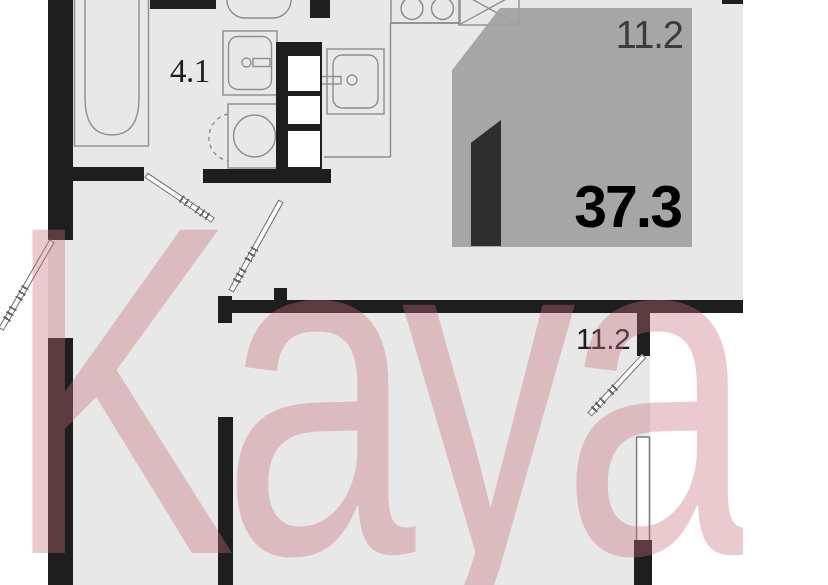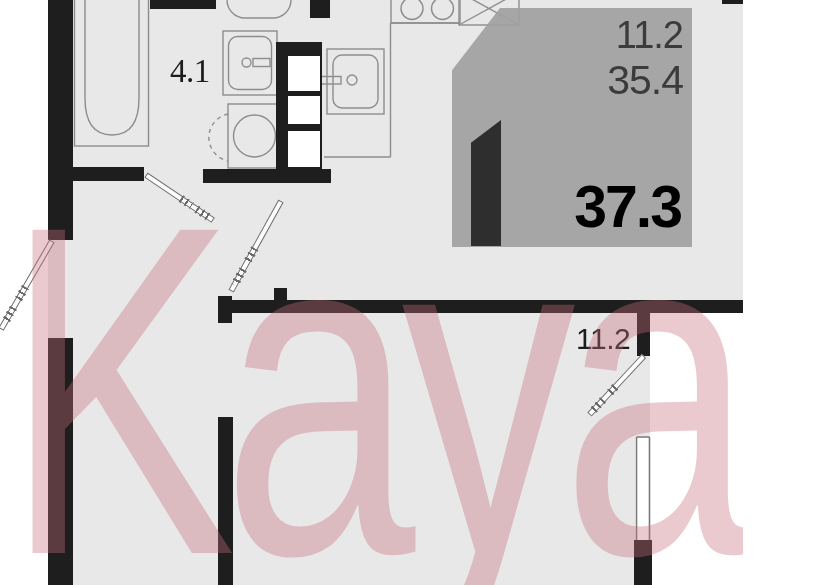--- a/index.html
+++ b/index.html
@@ -102,21 +102,20 @@
       <g>
         <rect x="459" y="-8" width="60" height="33"></rect>
         <path d="M 459,25 L 519,-8 M 459,-8 L 519,25"></path>
       </g>
     </g>
   </svg>
 
   <div class="info-box">
     <div class="ib-icon"></div>
     <div class="ib-num ib-line1">11.2</div>
-    <div class="ib-num ib-line2">35.4</div>
     <div class="ib-num ib-total">37.3</div>
   </div>
 
   <div class="wall" style="left:48px; top:0; width:25px; height:240px;"></div>
   <div class="wall" style="left:48px; top:338px; width:25px; height:247px;"></div>
   <div class="wall" style="left:150px; top:0; width:66px; height:9px;"></div>
   <div class="wall" style="left:310px; top:0; width:20px; height:18px;"></div>
   <div class="wall" style="left:722px; top:0; width:30px; height:4px;"></div>
   <div class="wall" style="left:48px; top:167px; width:96px; height:14px;"></div>
   <div class="wall" style="left:203px; top:169px; width:128px; height:14px;"></div>

